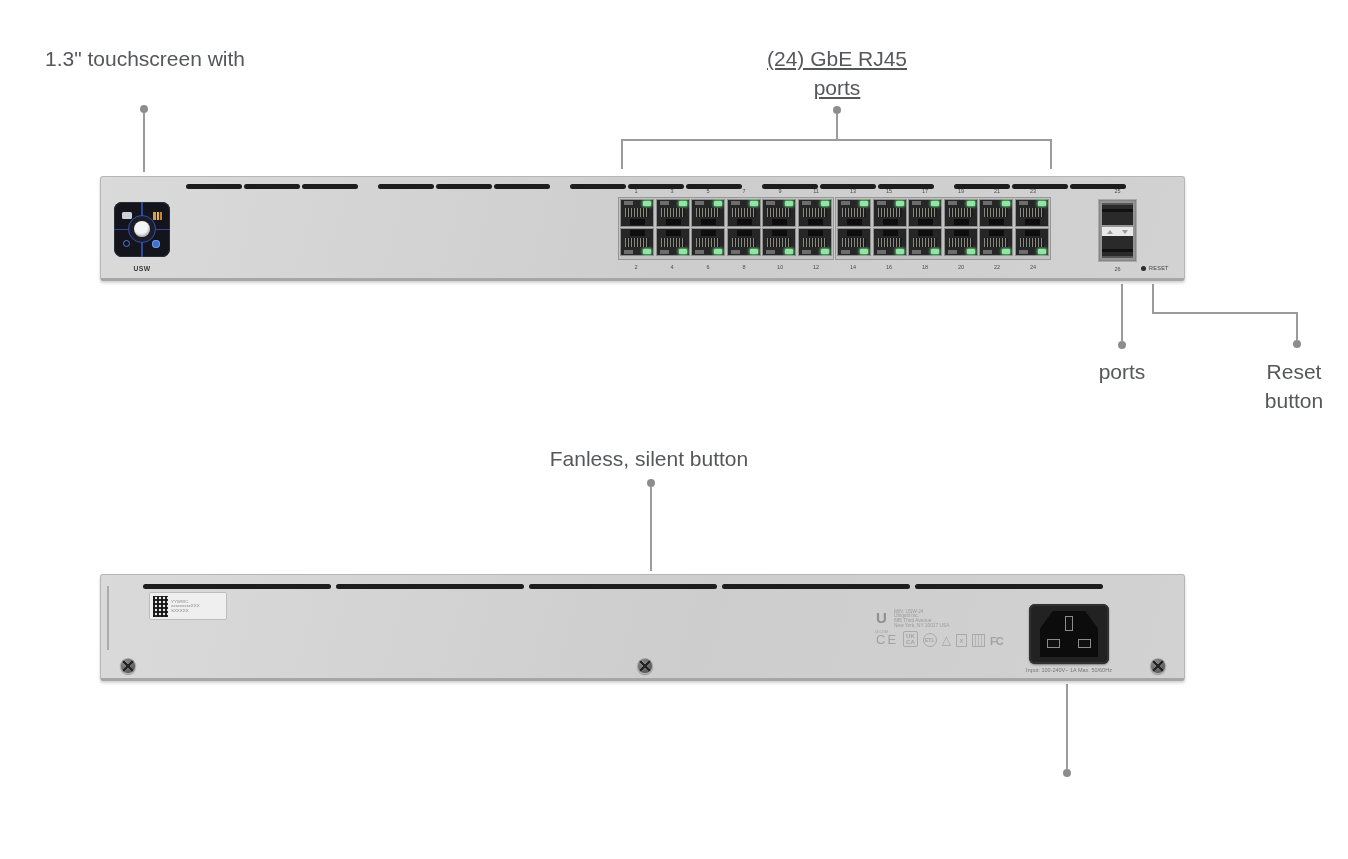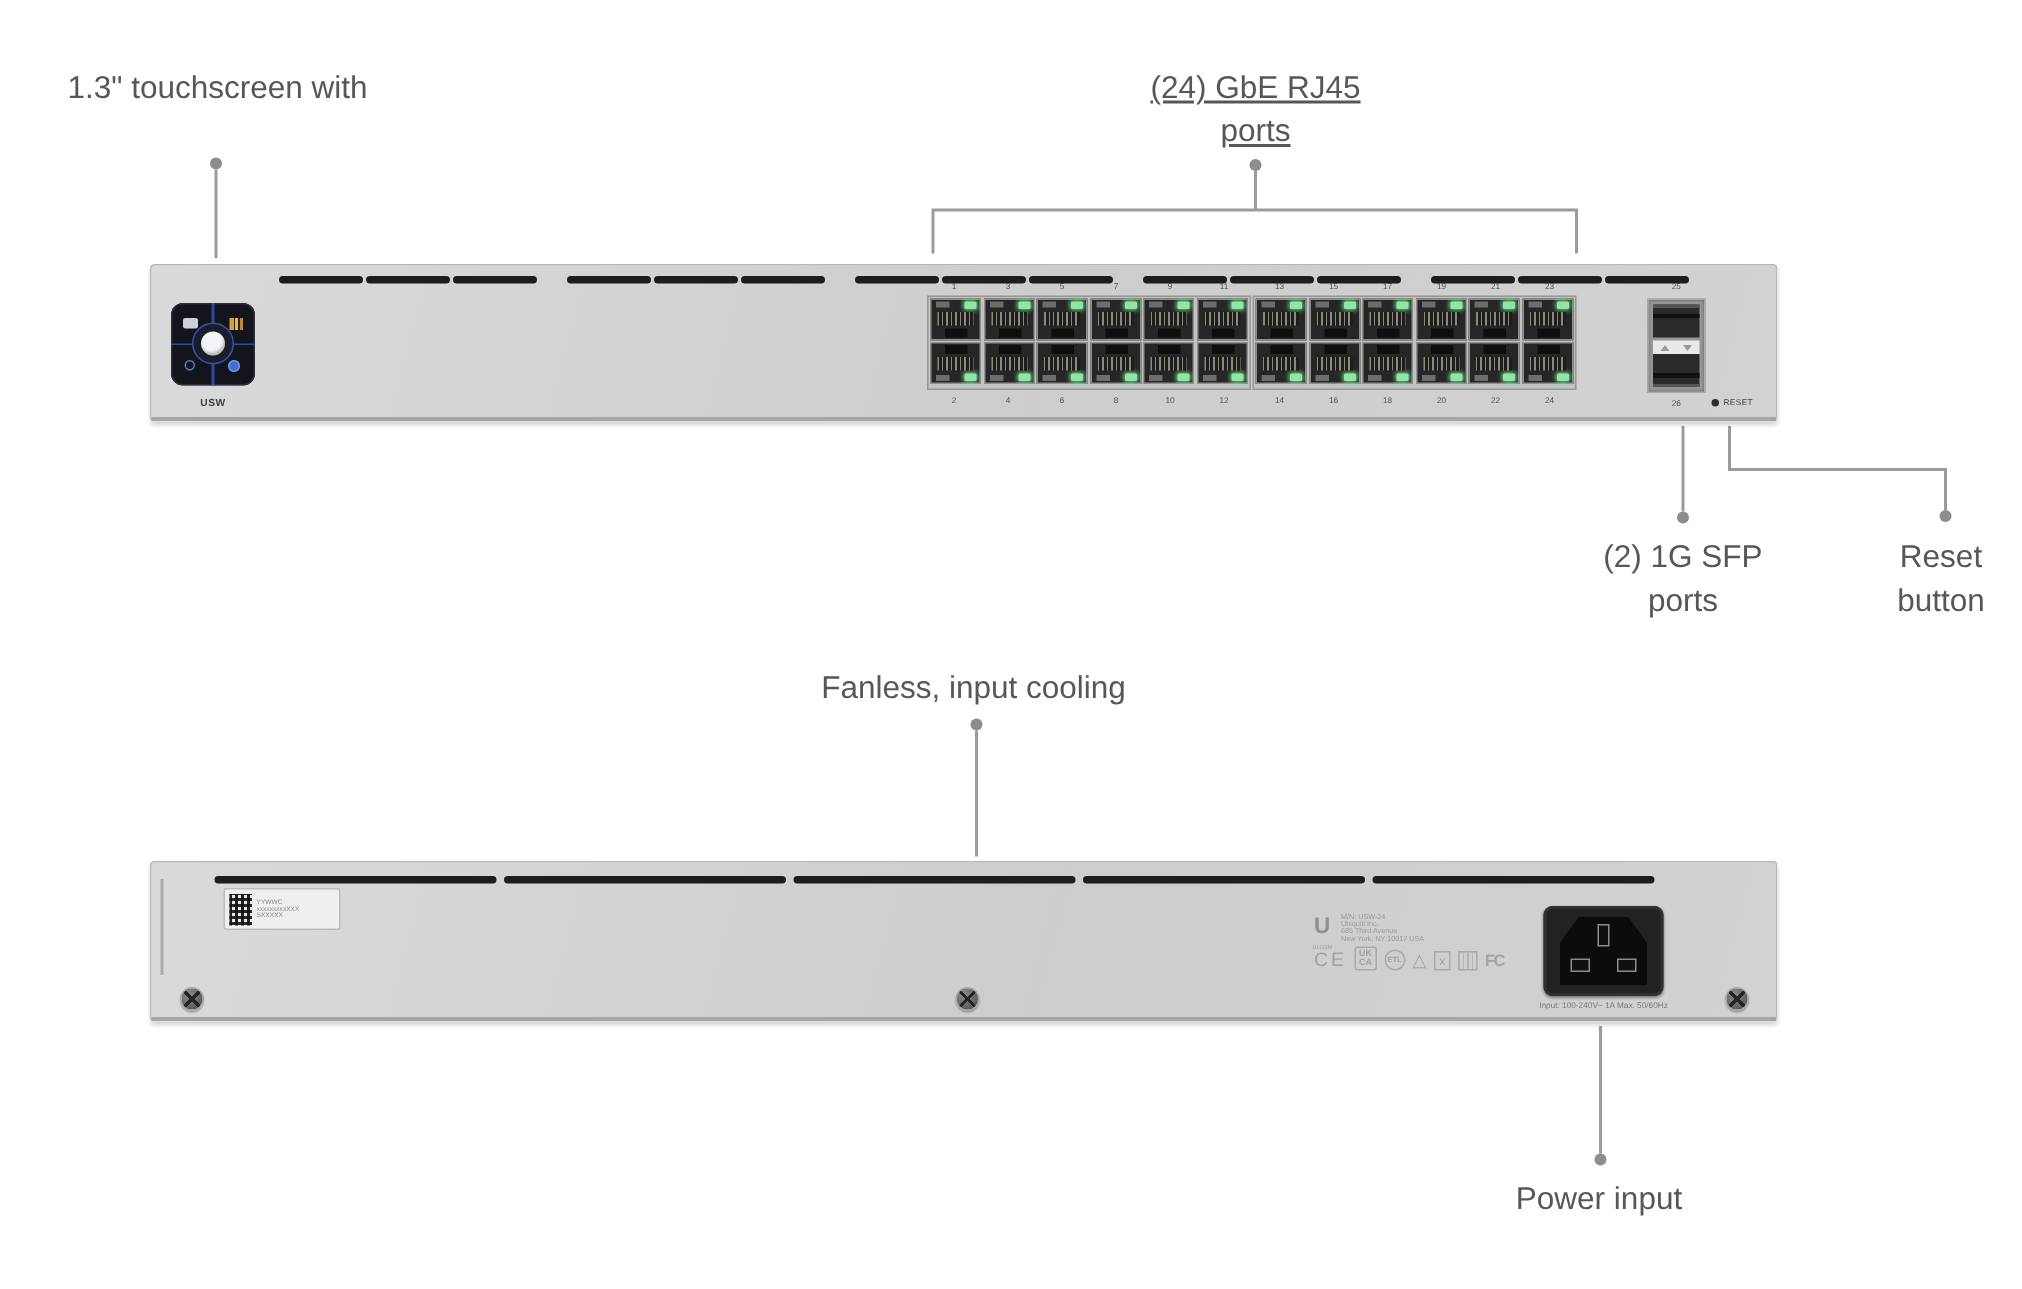--- a/index.html
+++ b/index.html
@@ -145,32 +145,28 @@
   </svg>
 
   <div class="callout" style="left:15px;top:44px;width:260px;">
     <div>1.3" touchscreen with</div>
   </div>
   <div class="callout" style="left:737px;top:44px;width:200px;text-decoration:underline;">
     <div>(24) GbE RJ45</div>
     <div>ports</div>
   </div>
   <div class="callout" style="left:1042px;top:357px;width:160px;">
-    <div>(2) 1G SFP</div>
     <div>ports</div>
   </div>
   <div class="callout" style="left:1214px;top:357px;width:160px;">
     <div>Reset</div>
     <div>button</div>
   </div>
   <div class="callout" style="left:499px;top:444px;width:300px;">
-    <div>Fanless, input cooling</div>
-  </div>
-  <div class="callout" style="left:966px;top:785px;width:200px;">
-    <div>Power input</div>
+    <div>Fanless, silent button</div>
   </div>
 
   <div class="panel front" id="front-panel">
     <div class="screen">
       <span class="vline"></span>
       <span class="hline"></span>
       <span class="scr-icon icon-device"></span>
       <span class="scr-icon icon-stats"></span>
       <span class="scr-icon icon-info"></span>
       <span class="scr-icon icon-globe"></span>

